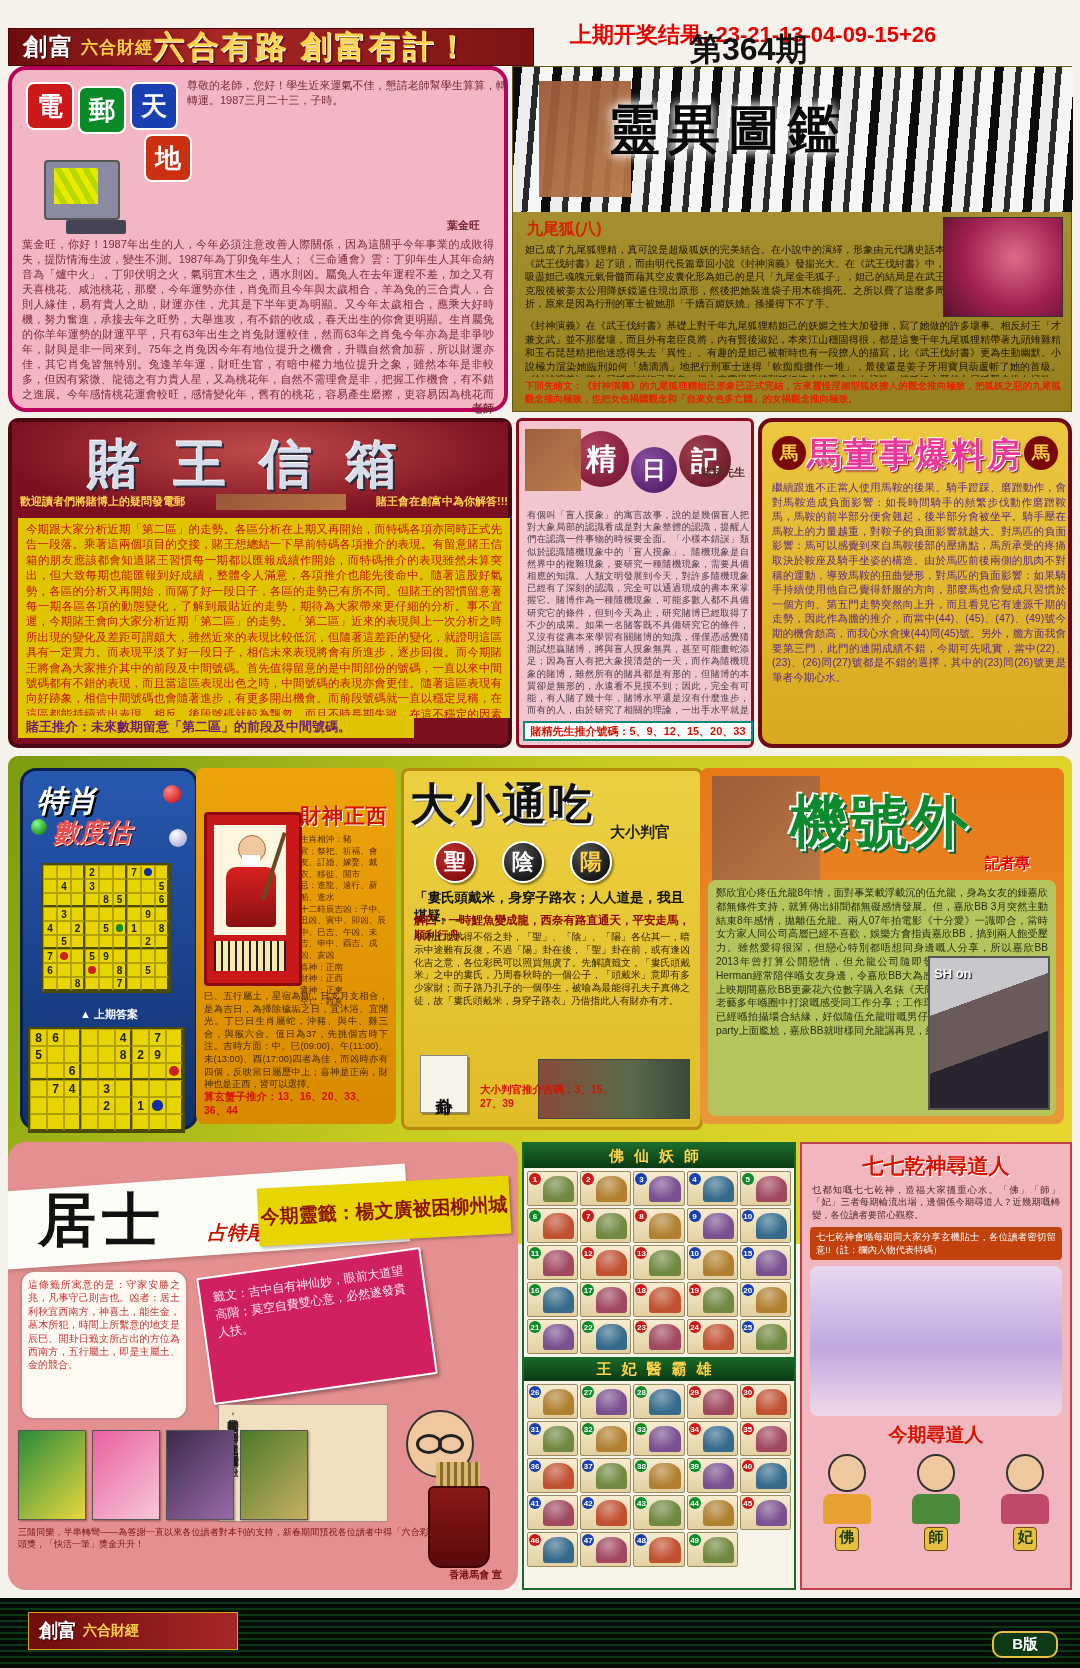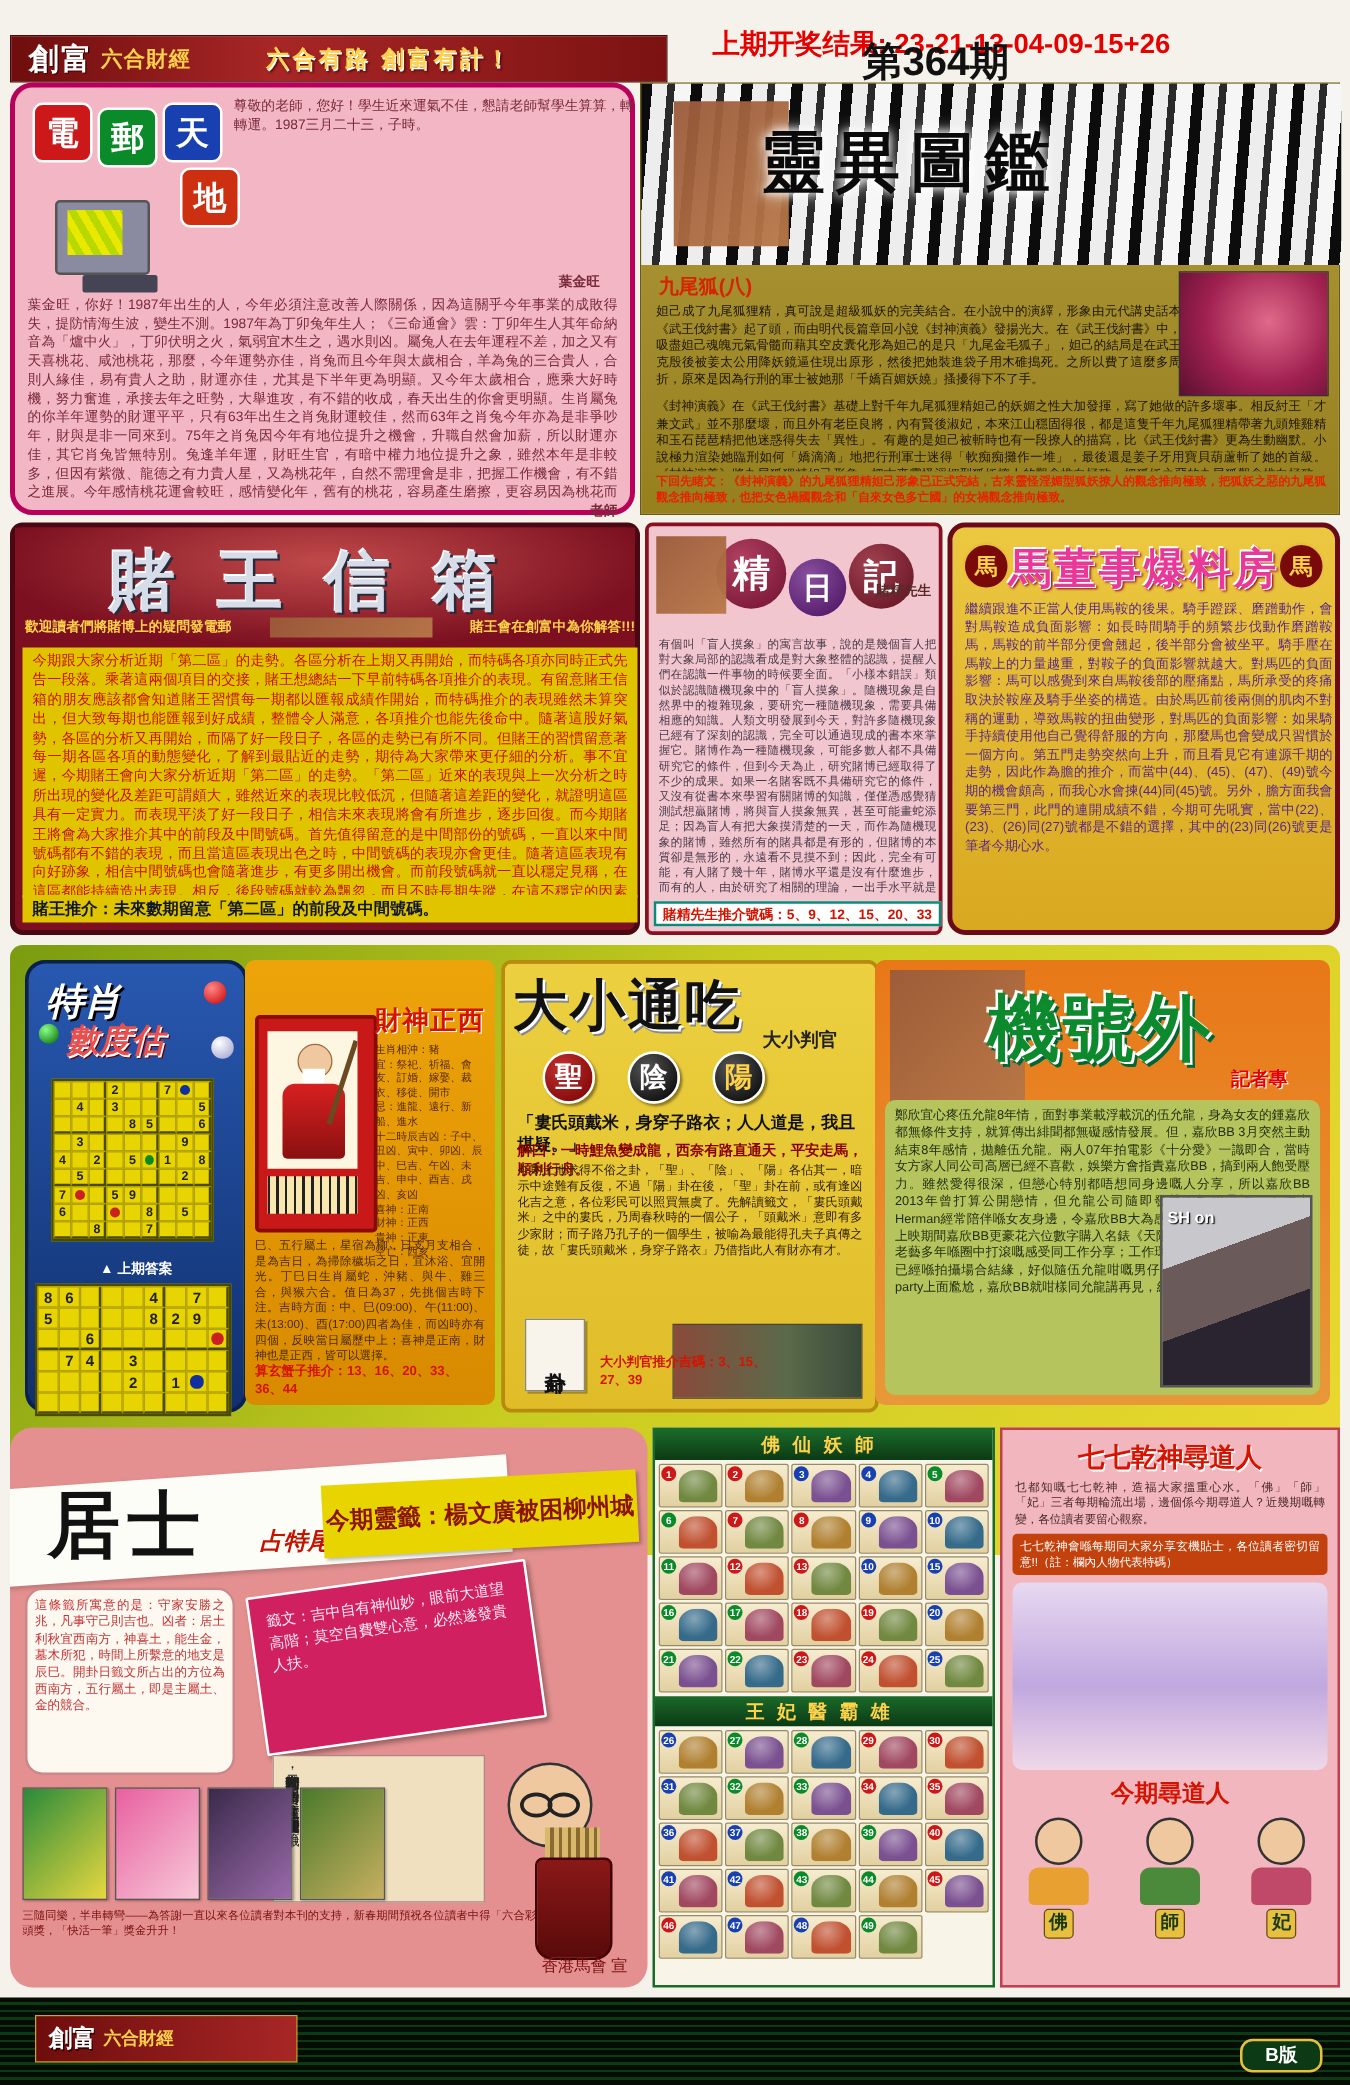--- a/index.html
+++ b/index.html
@@ -7,21 +7,21 @@
         font-family:"Liberation Sans",sans-serif;}
   .abs{position:absolute;}
   .jt{text-align:justify;}
   
   #brandbar{left:8px;top:28px;width:524px;height:36px;
     background:linear-gradient(90deg,#6e0d0d,#a82626 40%,#7c1212);border:1px solid #4a0808;
     display:flex;align-items:center;overflow:hidden;}
   #brandbar .cf{color:#fff;font-weight:bold;font-size:24px;letter-spacing:2px;margin-left:14px;
     text-shadow:1px 1px 0 #3a0000;}
   #brandbar .lh{color:#ffd24a;font-weight:bold;font-size:17px;margin-left:6px;letter-spacing:1px;}
-  #brandbar .slogan{color:#ffd24a;font-weight:bold;font-size:18px;margin-left:60px;letter-spacing:3px;
+  #brandbar .slogan{color:#ffd24a;font-weight:bold;font-size:31px;letter-spacing:3px;
     text-shadow:1px 1px 0 #fff,2px 2px 2px #400;}
   #lastdraw{left:570px;top:20px;width:505px;height:26px;color:#e60000;font-weight:bold;font-size:22px;}
   #issue{left:690px;top:28px;width:200px;color:#111;font-weight:bold;font-size:32px;}
   
   .panel{position:absolute;box-sizing:border-box;}
   .sticker{position:absolute;background:linear-gradient(135deg,#9a5a3a,#b87848);opacity:.95;}
   
   #email{left:8px;top:66px;width:500px;height:346px;background:#f2b6c4;
     border:4px solid #b8005a;border-radius:18px;padding:8px 10px;}
   #email .icons{position:absolute;left:14px;top:12px;width:150px;height:150px;}
@@ -59,22 +59,22 @@
     border-radius:10px;}
   #duwang .head{position:absolute;left:0;top:0;width:100%;height:92px;
     background:radial-gradient(ellipse at 50% 30%,#c04a4a,#7c1020 75%);}
   #duwang .title{position:absolute;left:0;top:8px;width:100%;text-align:center;font-size:52px;
     font-weight:bold;letter-spacing:34px;color:#d6dde8;
     text-shadow:2px 2px 0 #2a2a3a,-1px -1px 0 #fff;font-family:"Liberation Serif",serif;}
   #duwang .cap{position:absolute;left:8px;top:72px;width:488px;display:flex;justify-content:space-between;
     color:#ffd24a;font-size:11px;font-weight:bold;}
   #duwang .body{position:absolute;left:6px;top:96px;width:492px;height:200px;background:#e0c400;
     color:#c41400;font-size:11.5px;line-height:15.4px;padding:4px 8px;box-sizing:border-box;}
-  #duwang .foot{position:absolute;left:6px;bottom:6px;width:492px;height:22px;background:#e0c400;
-    color:#0f172a;font-weight:bold;font-size:13px;display:flex;align-items:center;padding-left:8px;
+  #duwang .foot{position:absolute;left:6px;bottom:6px;width:396px;height:22px;background:#e0c400;
+    color:#701a75;font-weight:bold;font-size:13px;display:flex;align-items:center;padding-left:8px;
     box-sizing:border-box;}
   
   #dujing{left:516px;top:418px;width:238px;height:330px;background:#f2c6ce;border:3px solid #8a1020;
     border-radius:6px;}
   #dujing .ball{position:absolute;border-radius:50%;color:#fff;font-weight:bold;
     display:flex;align-items:center;justify-content:center;font-family:"Liberation Serif",serif;}
   #dujing .by{position:absolute;right:6px;top:44px;color:#5a2a2a;font-size:11px;font-weight:bold;}
   #dujing .body{position:absolute;left:8px;top:88px;width:222px;height:206px;color:#4a3a4a;
     font-size:9.3px;line-height:12.2px;}
   #dujing .foot{position:absolute;left:4px;bottom:4px;width:230px;height:20px;background:#fff;
@@ -211,21 +211,21 @@
   #jushi .face:after{content:"";position:absolute;right:8px;top:22px;width:20px;height:14px;
     border:3px solid #222;border-radius:50%;}
   #jushi .pot{position:absolute;left:420px;top:344px;width:58px;height:78px;border-radius:6px 6px 14px 14px;
     background:linear-gradient(#8a1818,#5a0a0a);border:2px solid #400;}
   #jushi .sticks{position:absolute;left:428px;top:320px;width:44px;height:28px;
     background:repeating-linear-gradient(90deg,#d8b86a 0 4px,#8a6a30 4px 7px);}
   #jushi .books{position:absolute;left:10px;top:288px;display:flex;gap:6px;}
   #jushi .bk{width:66px;height:88px;border:1px solid #555;box-shadow:1px 1px 2px #0006;}
   #jushi .btxt{position:absolute;left:10px;top:384px;width:420px;color:#7a1010;font-size:9px;
     line-height:12px;}
-  #jushi .sigline{position:absolute;right:16px;bottom:8px;color:#7a1010;font-size:13px;font-weight:normal;}
+  #jushi .sigline{position:absolute;right:16px;bottom:8px;color:#7a1010;font-size:10px;font-weight:bold;}
   
   #cardsp{left:522px;top:1142px;width:274px;height:448px;background:#f8f4e8;border:2px solid #1a6a2a;
     position:absolute;box-sizing:border-box;}
   .chead{height:24px;background:linear-gradient(#1a6a2a,#0c3a14);color:#ffd24a;font-weight:bold;
     font-size:15px;letter-spacing:10px;display:flex;align-items:center;justify-content:center;}
   .cardgrid{display:grid;grid-template-columns:repeat(5,1fr);gap:2px;padding:3px;}
   .card{height:33px;background:linear-gradient(#f6ecd0,#e2d0a0);border:1px solid #9a8a60;
     position:relative;border-radius:2px;}
   .card .num{position:absolute;top:1px;left:1px;min-width:12px;height:12px;border-radius:50%;
     color:#fff;font-size:8px;font-weight:bold;display:flex;align-items:center;justify-content:center;}

